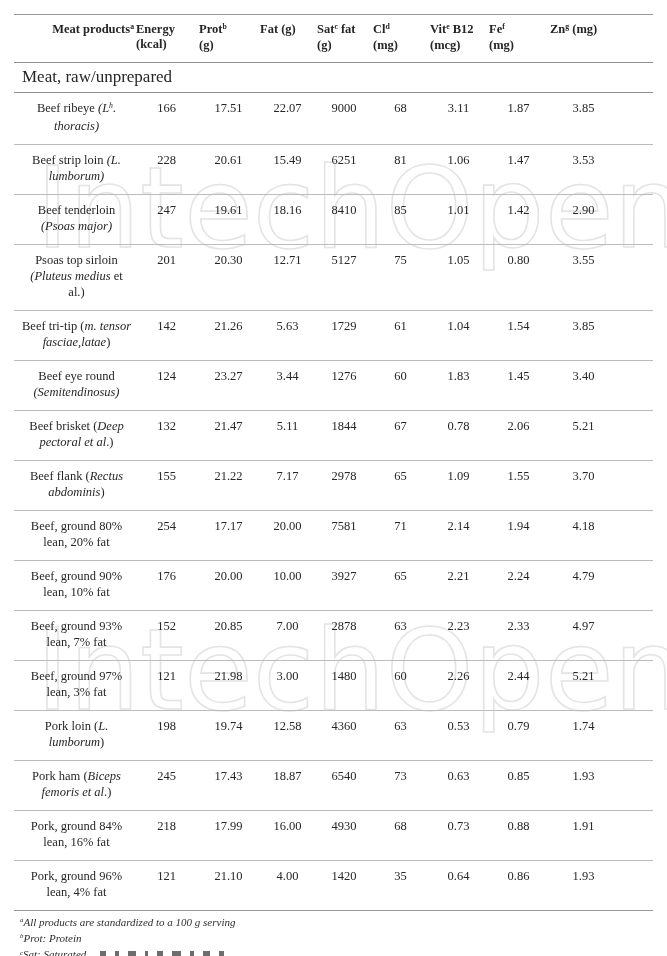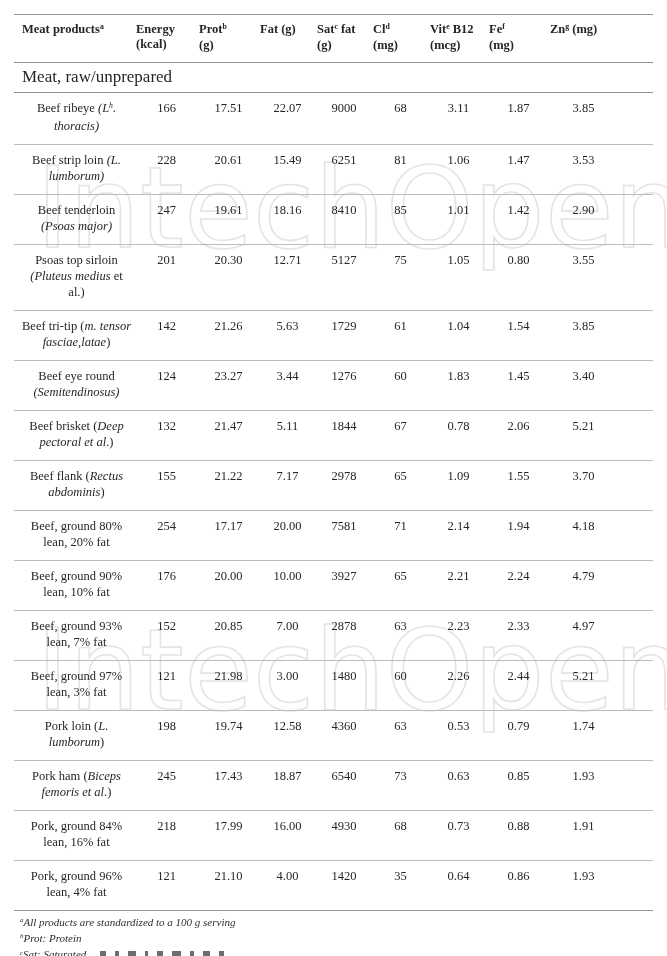--- a/index.html
+++ b/index.html
@@ -29,21 +29,21 @@
   table {
     width: 639px; border-collapse: collapse; table-layout: fixed;
     border-top: 1.4px solid #979797;
   }
   th {
     font-weight: bold; font-size: 12.5px; line-height: 15px;
     vertical-align: top; text-align: left;
     padding: 7px 1px 9px;
     border-bottom: 1.4px solid #8f8f8f;
   }
-  th.col-product { text-align: left; padding-left: 8px; }
+  th.col-product { text-align: right; padding-left: 8px; }
 
   td {
     font-size: 12.5px; line-height: 16px;
     vertical-align: top; text-align: center;
     padding: 7px 1px 10px;
     border-bottom: 1px solid #bcbcbc;
   }
   td.col-product { text-align: center; padding-left: 8px; padding-right: 4px; }
   td.col-last, th.col-last { padding-right: 36px; }
 

